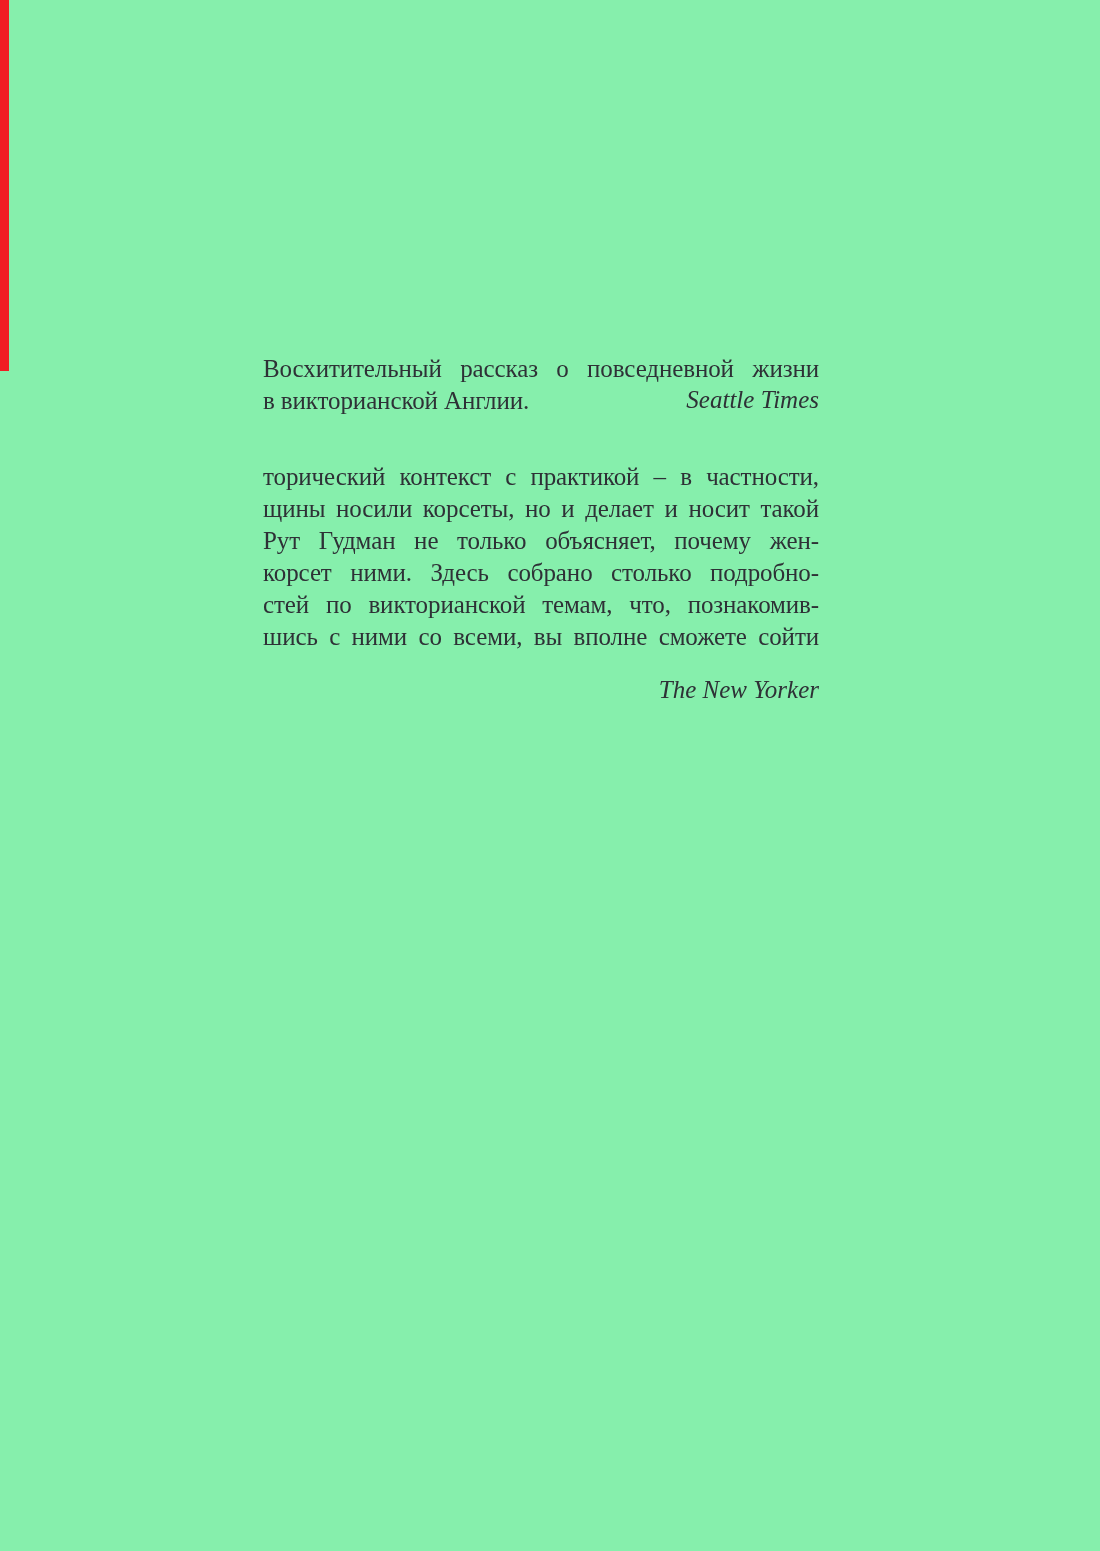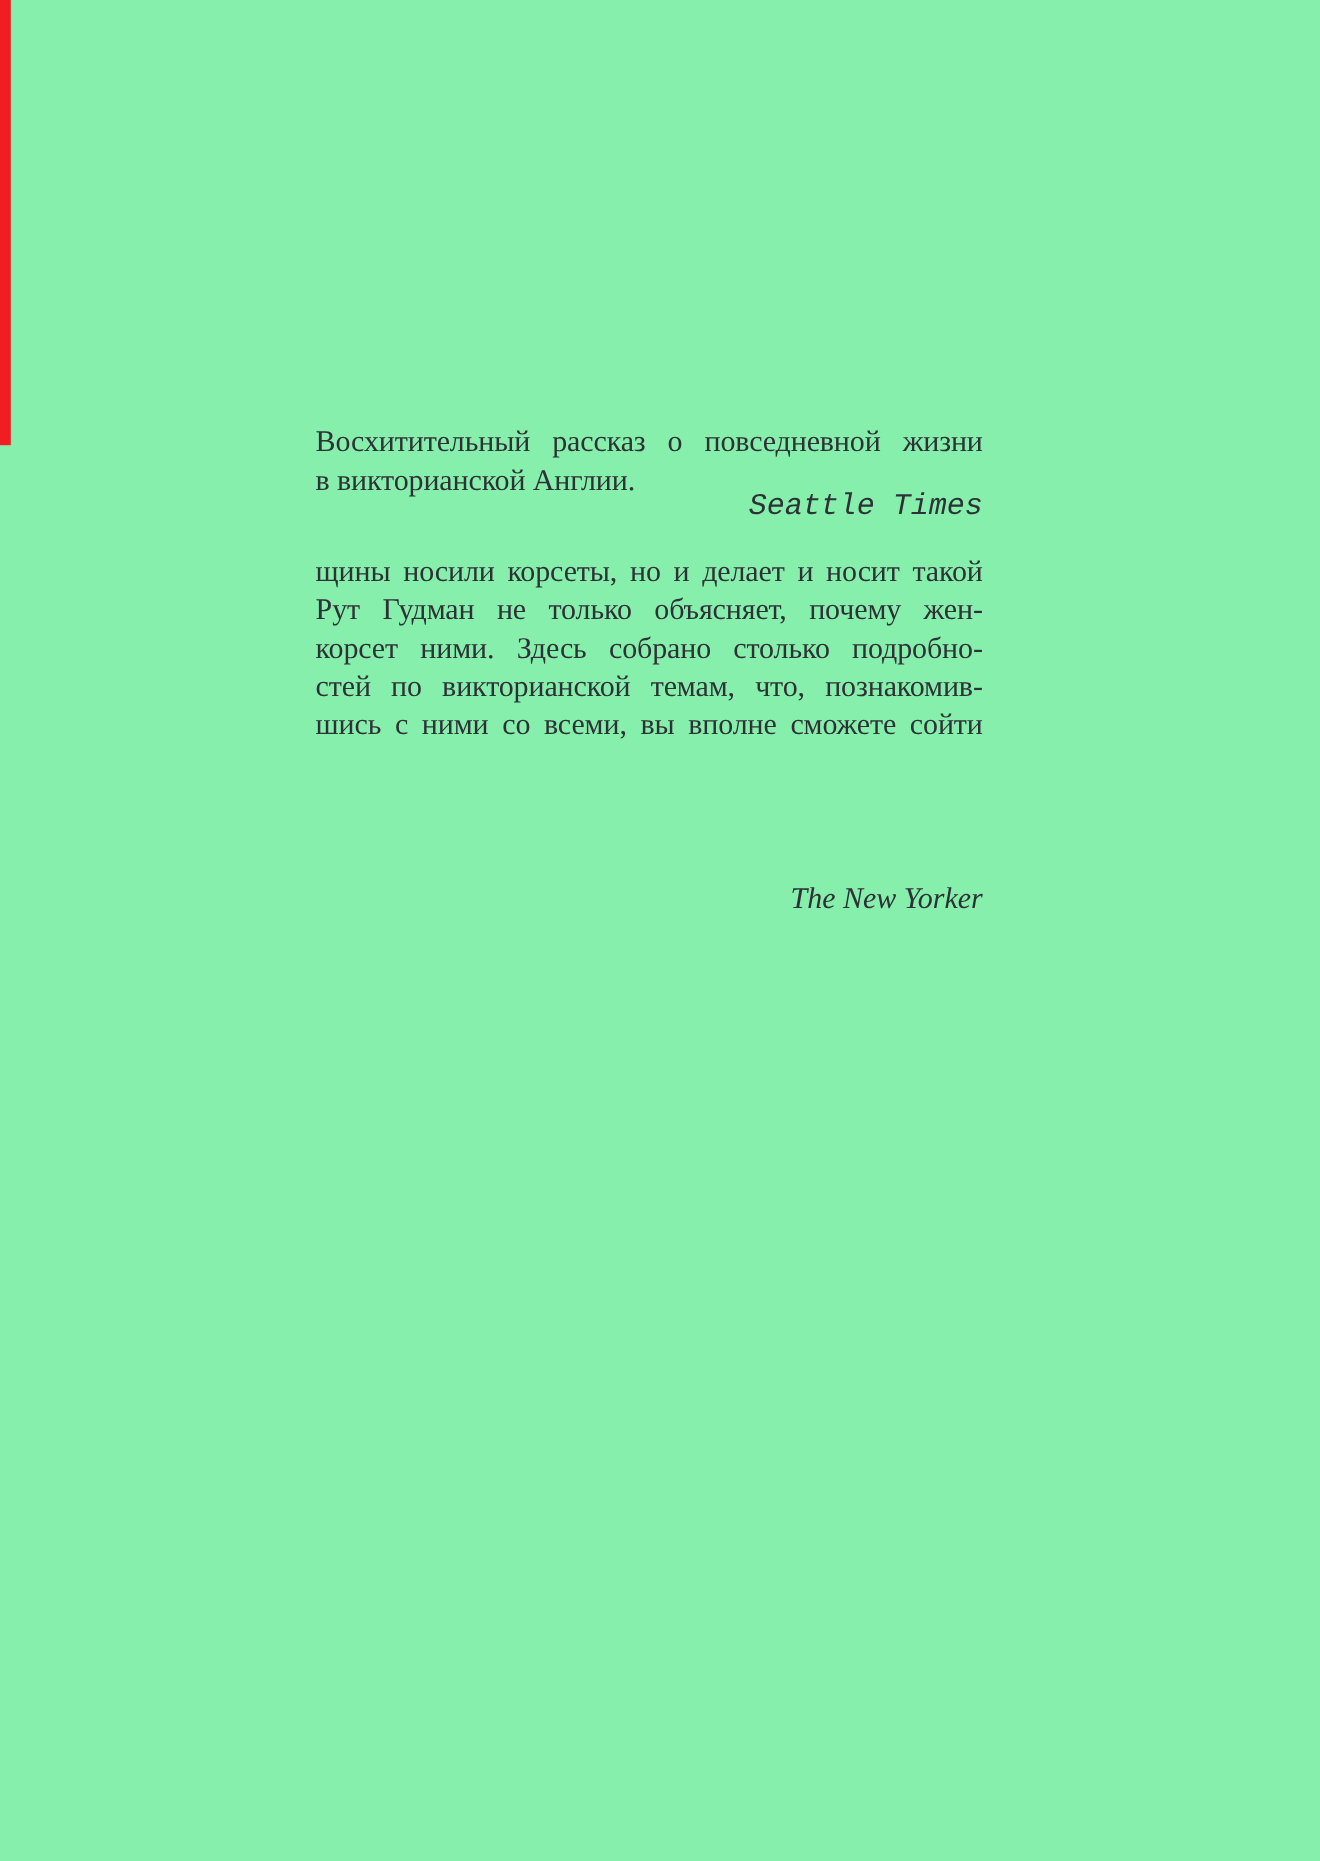--- a/index.html
+++ b/index.html
@@ -46,39 +46,40 @@
   .attribution {
     position: absolute;
     left: 263px;
     width: 556px;
     font-size: 25px;
     line-height: 32px;
     font-style: italic;
     text-align: right;
   }
   #quote1-block { top: 353px; }
-  #attr1 { top: 406px; font-family: Liberation Mono, monospace; }
+  #attr1 { top: 384px; }
   #quote2-block { top: 461px; }
-  #attr2 { top: 734px; }
+  #attr2 { top: 674px; }
 </style>
 </head>
 <body>
 
 <div id="page" style="color: rgb(46, 49, 54); background: #86efac;">
 
   <div id="edge-strip" style="background: rgb(240, 29, 35);"></div>
 
   <div id="quote1-block" class="quote-block">
     <div class="q-line">Восхитительный рассказ о повседневной жизни</div>
     <div class="q-line last">в викторианской Англии.</div>
   </div>
 
   <div id="attr1" class="attribution">Seattle Times</div>
 
   <div id="quote2-block" class="quote-block">
+    <div class="q-line">торический контекст с практикой – в частности,</div>
     <div class="q-line">щины носили корсеты, но и делает и носит такой</div>
     <div class="q-line">Рут Гудман не только объясняет, почему жен-</div>
     <div class="q-line">корсет ними. Здесь собрано столько подробно-</div>
     <div class="q-line">стей по викторианской темам, что, познакомив-</div>
     <div class="q-line">шись с ними со всеми, вы вполне сможете сойти</div>
   </div>
 
   <div id="attr2" class="attribution">The New Yorker</div>
 
 </div>

